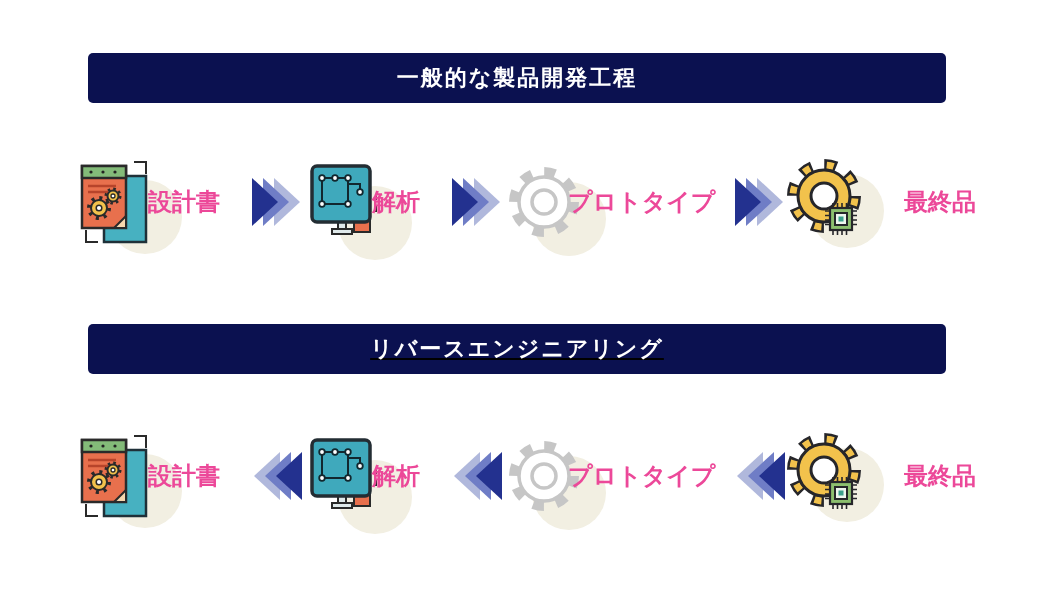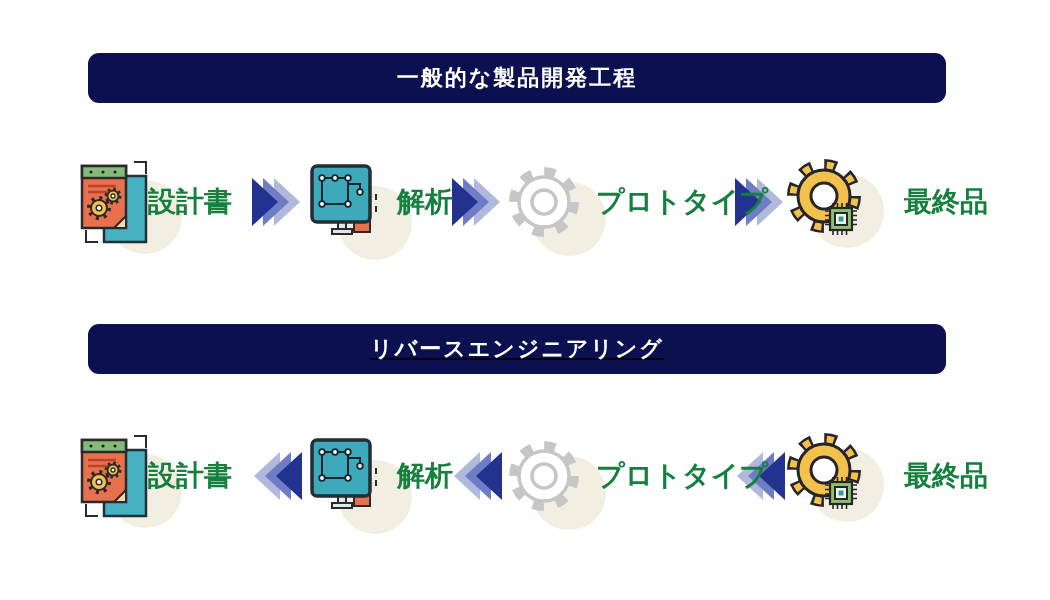--- a/index.html
+++ b/index.html
@@ -2,43 +2,43 @@
 <html><head>
 <meta charset="utf-8">
 <style>
   html,body{margin:0;padding:0;}
   body{
     width:1050px;height:600px;background:#ffffff;position:relative;overflow:hidden;
     font-family:"Liberation Sans","DejaVu Sans",sans-serif;
   }
   .banner{
     position:absolute;left:88px;width:858px;height:50px;background:#0b1150;
-    border-radius:11px;display:flex;align-items:center;justify-content:center;
+    border-radius:5px;display:flex;align-items:center;justify-content:center;
   }
   #banner-top{top:53px;}
   #banner-bottom{top:324px;text-decoration:underline;}
   .banner-title{
     color:#ffffff;font-size:22px;font-weight:bold;letter-spacing:2px;white-space:nowrap;
   }
   .row{position:absolute;left:0;width:1050px;height:104px;}
   #row-forward{top:150px;}
   #row-reverse{top:424px;}
   .iconwrap{position:absolute;top:50%;transform:translateY(-50%);width:76px;}
   .iconwrap svg{position:relative;display:block;z-index:1;}
   .halo{
     position:absolute;z-index:0;width:74px;height:74px;border-radius:50%;
     background:#f2efe2;left:30px;top:26px;
   }
   .halo.gearpos{left:26px;top:18px;}
   .pos-1{left:78px;}  .pos-2{left:308px;} .pos-3{left:506px;} .pos-4{left:784px;}
   .label{
     position:absolute;top:50%;transform:translateY(-50%);z-index:3;
-    font-size:28px;font-weight:600;color:#15803d;white-space:nowrap;font-family:Liberation Mono, monospace;
-  }
-  .lab-1{left:148px;} .lab-2{left:372px;padding-left:25px;} .lab-3{left:568px;margin-left:28px;} .lab-4{left:904px;}
+    font-size:24px;font-weight:600;color:#ec4899;white-space:nowrap;font-family:Liberation Mono, monospace;
+  }
+  .lab-1{left:148px;} .lab-2{left:372px;} .lab-3{left:568px;} .lab-4{left:904px;}
   .arrow{position:absolute;top:50%;transform:translateY(-50%);z-index:2;}
   .arr-1{left:252px;} .arr-2{left:452px;} .arr-3{left:735px;}
 </style>
 </head>
 <body>
 
 <div class="banner" id="banner-top">
   <span class="banner-title">一般的な製品開発工程</span>
 </div>
 

